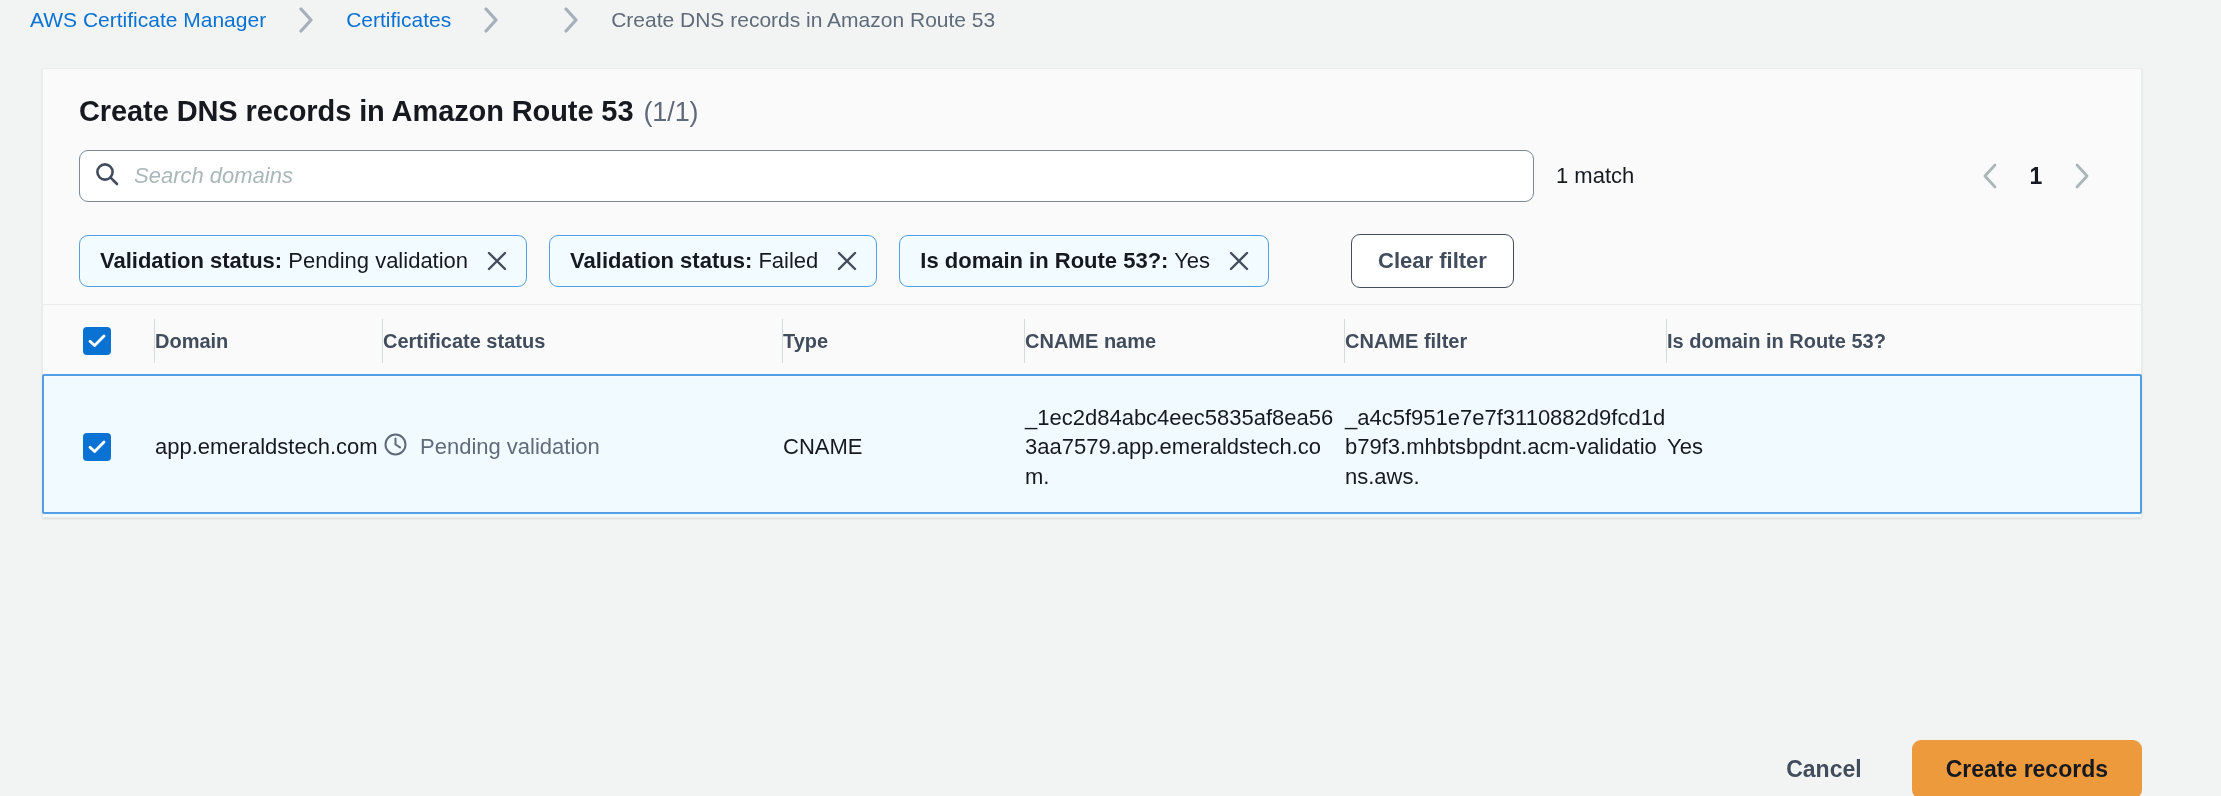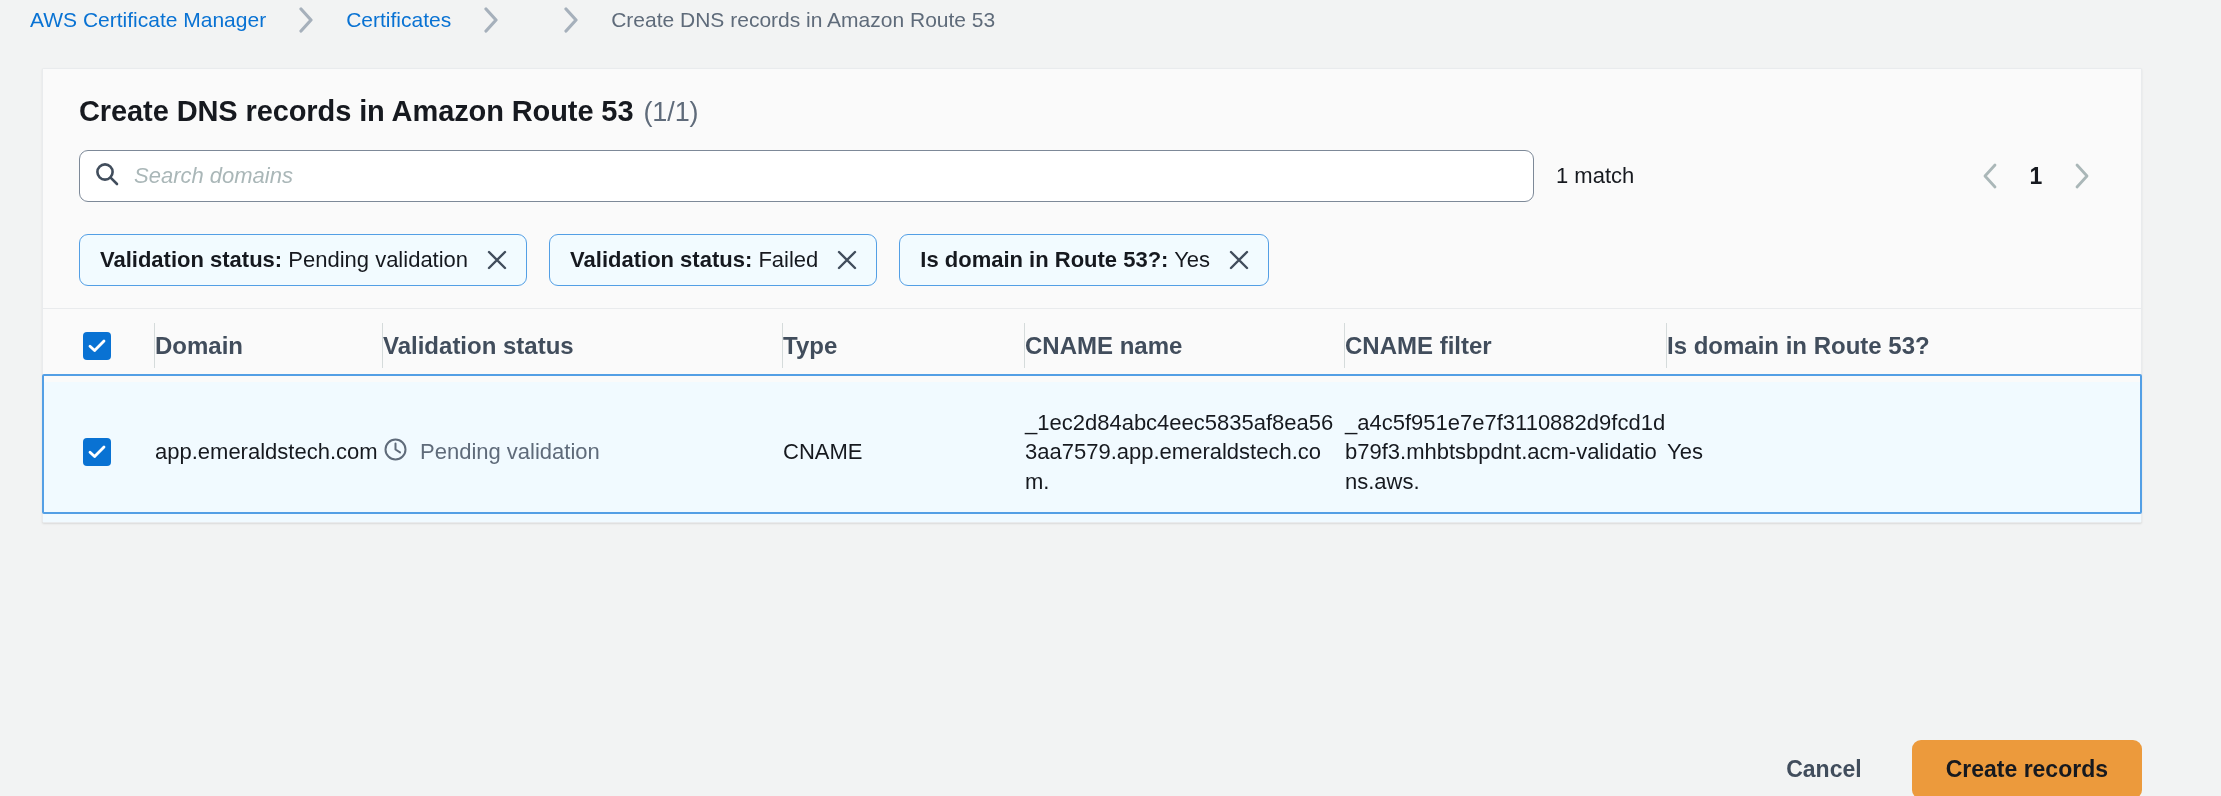--- a/index.html
+++ b/index.html
@@ -130,21 +130,21 @@
     font-weight: bold;
     color: #16191f;
     min-width: 14px;
     text-align: center;
   }
 
   
   .filter-row {
     display: flex;
     align-items: center;
-    padding: 22px 36px 22px 36px;
+    padding: 22px 36px 16px 36px;
     background: #fafafa;
     gap: 22px;
     border-bottom: 1px solid #e9ebed;
   }
   .pill {
     height: 52px;
     display: flex;
     align-items: center;
     gap: 18px;
     padding: 0 18px 0 20px;
@@ -169,21 +169,21 @@
     font-weight: bold;
     font-family: "Liberation Sans", sans-serif;
     cursor: pointer;
     white-space: nowrap;
   }
 
   
   .tbl { width: 100%; border-collapse: collapse; table-layout: fixed; }
   .tbl thead th {
     background: #fafafa;
-    font-size: 24px;
+    font-size: 20px;
     font-weight: bold;
     color: #414d5c;
     text-align: left;
     padding: 22px 0 22px 0;
     vertical-align: middle;
     position: relative;
     white-space: nowrap;
   }
   .tbl thead th.divider::before {
     content: "";
@@ -374,34 +374,35 @@
         <span>Yes</span></span>
       <span class="x">
         <svg width="22" height="22" viewBox="0 0 22 22" fill="none">
             <path d="M3 3 L19 19 M19 3 L3 19" stroke="#414d5c" stroke-width="2.4" stroke-linecap="round"></path>
           </svg>
       </span>
     </div>
 
     <span class="pill-gap"></span>
 
+    <button class="clear-btn">Clear filter</button>
   </div>
 
   <table class="tbl">
     <thead>
       <tr>
         <th class="col-check">
           <span class="chk">
             <svg width="18" height="14" viewBox="0 0 18 14" fill="none">
                 <path d="M2 7.2 L6.6 11.6 L16 2" stroke="#ffffff" stroke-width="2.8" stroke-linecap="round" stroke-linejoin="round"></path>
               </svg>
           </span>
         </th>
         <th class="col-domain divider">Domain</th>
-        <th class="col-status divider">Validation status</th>
+        <th class="col-status divider">Certificate status</th>
         <th class="col-type divider">Type</th>
         <th class="col-cname-name divider">CNAME name</th>
         <th class="col-cname-value divider">CNAME filter</th>
         <th class="col-r53 divider">Is domain in Route 53?</th>
       </tr>
     </thead>
     <tbody>
       <tr class="row-selected">
         <td class="cell-pad-left">
           <span class="chk">

